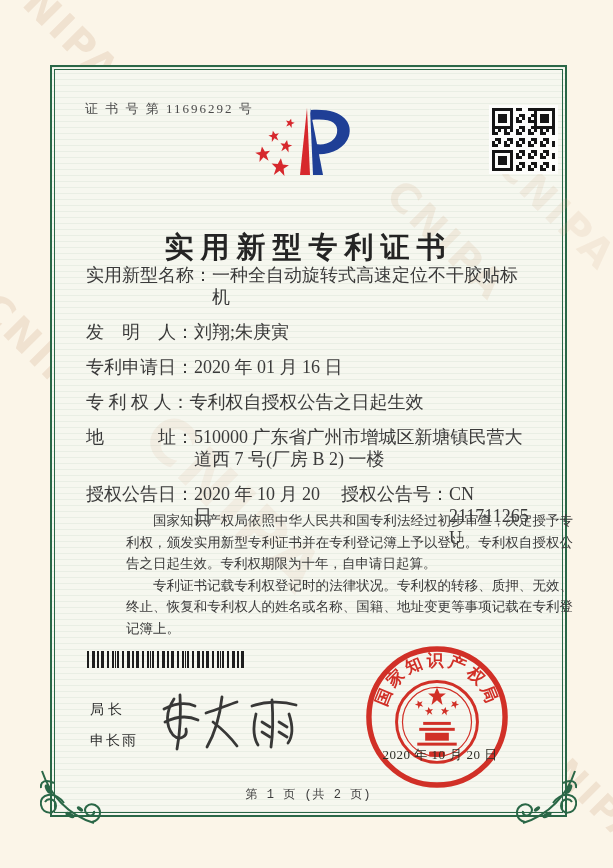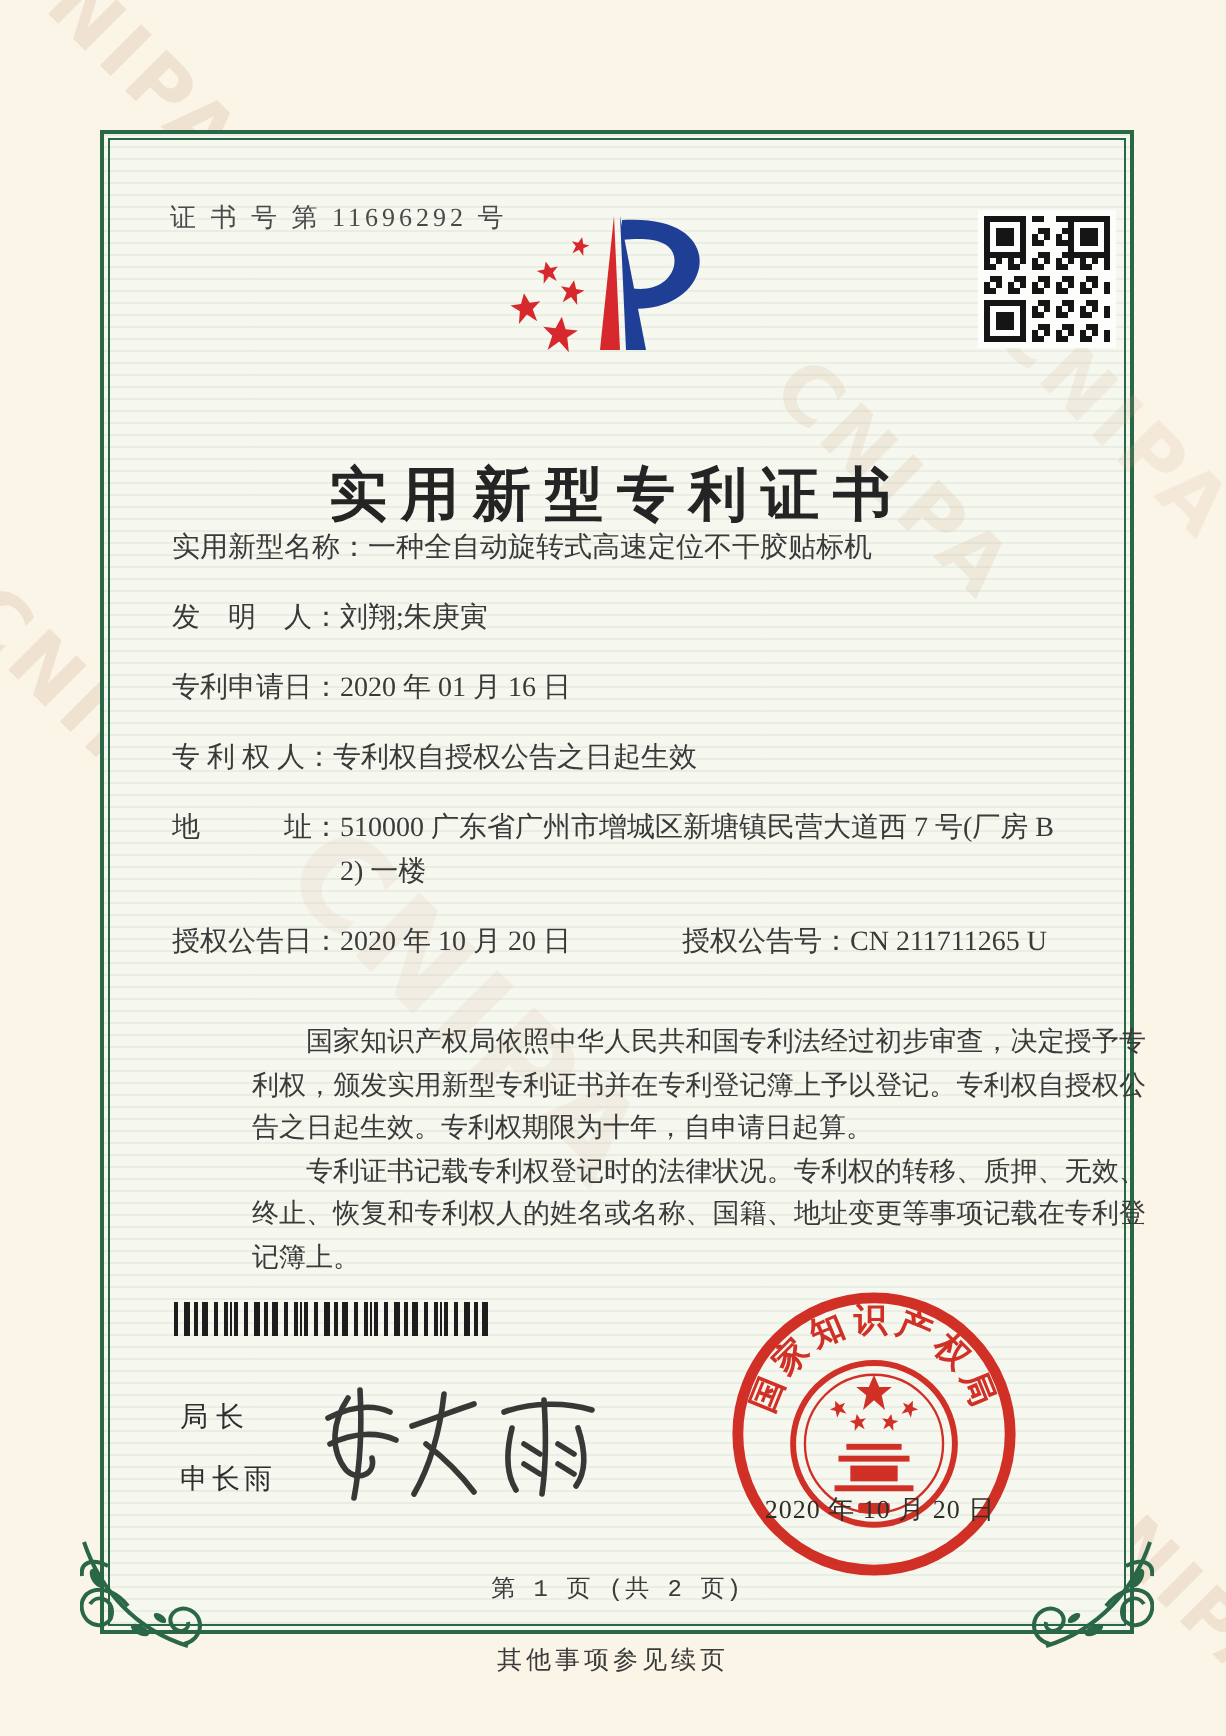--- a/index.html
+++ b/index.html
@@ -24,21 +24,21 @@
   .frame::before{content:"";position:absolute;inset:2px;border:1px solid #2a6747;pointer-events:none;}
   .frame>*{position:absolute;z-index:2;}
   .wm-in{z-index:1;}
 
   .cert-no{left:33px;top:33px;font-size:13px;letter-spacing:2px;color:#4a4a4a;}
   .logo{left:197px;top:36px;width:120px;height:76px;}
   .qr{left:437px;top:38px;width:63px;height:63px;background:#fdfdfb;padding:3px;}
   .title{left:0;top:117px;width:100%;text-align:center;font-size:29px;font-weight:bold;
     letter-spacing:7px;color:#242424;margin-top:44px;}
 
-  .info{left:34px;top:197px;width:447px;font-size:14px;line-height:22px;}
+  .info{left:34px;top:197px;width:447px;font-size:18px;line-height:22px;}
   .f-row{display:flex;margin-bottom:13px;}
   .f-label{flex:none;white-space:pre;}
   .f-value{flex:1;}
   .grant-row{display:flex;margin-bottom:0;}
   .grant-cell-a{flex:none;width:255px;display:flex;}
   .grant-cell-b{flex:1;display:flex;}
 
   .paras{left:34px;top:443px;width:447px;font-size:13.5px;line-height:21.5px;text-align:justify;margin-left:40px;}
   .paras p{margin:0;text-indent:2em;}
 
@@ -337,14 +337,13 @@
         <path d="M60,30 c8,-4 14,-2 13,5"></path>
       </g>
       <g fill="#2a6747">
         <ellipse cx="44" cy="62" rx="5" ry="2.4" transform="rotate(-28 44 62)"></ellipse>
         <ellipse cx="66" cy="36" rx="5" ry="2.4" transform="rotate(-62 66 36)"></ellipse>
         <ellipse cx="34" cy="56" rx="3.6" ry="1.8" transform="rotate(-35 34 56)"></ellipse>
       </g>
     </svg>
   </div>
 
-  <div class="continuation">其他事项参见续页</div>
 </div>
 
 </body></html>

